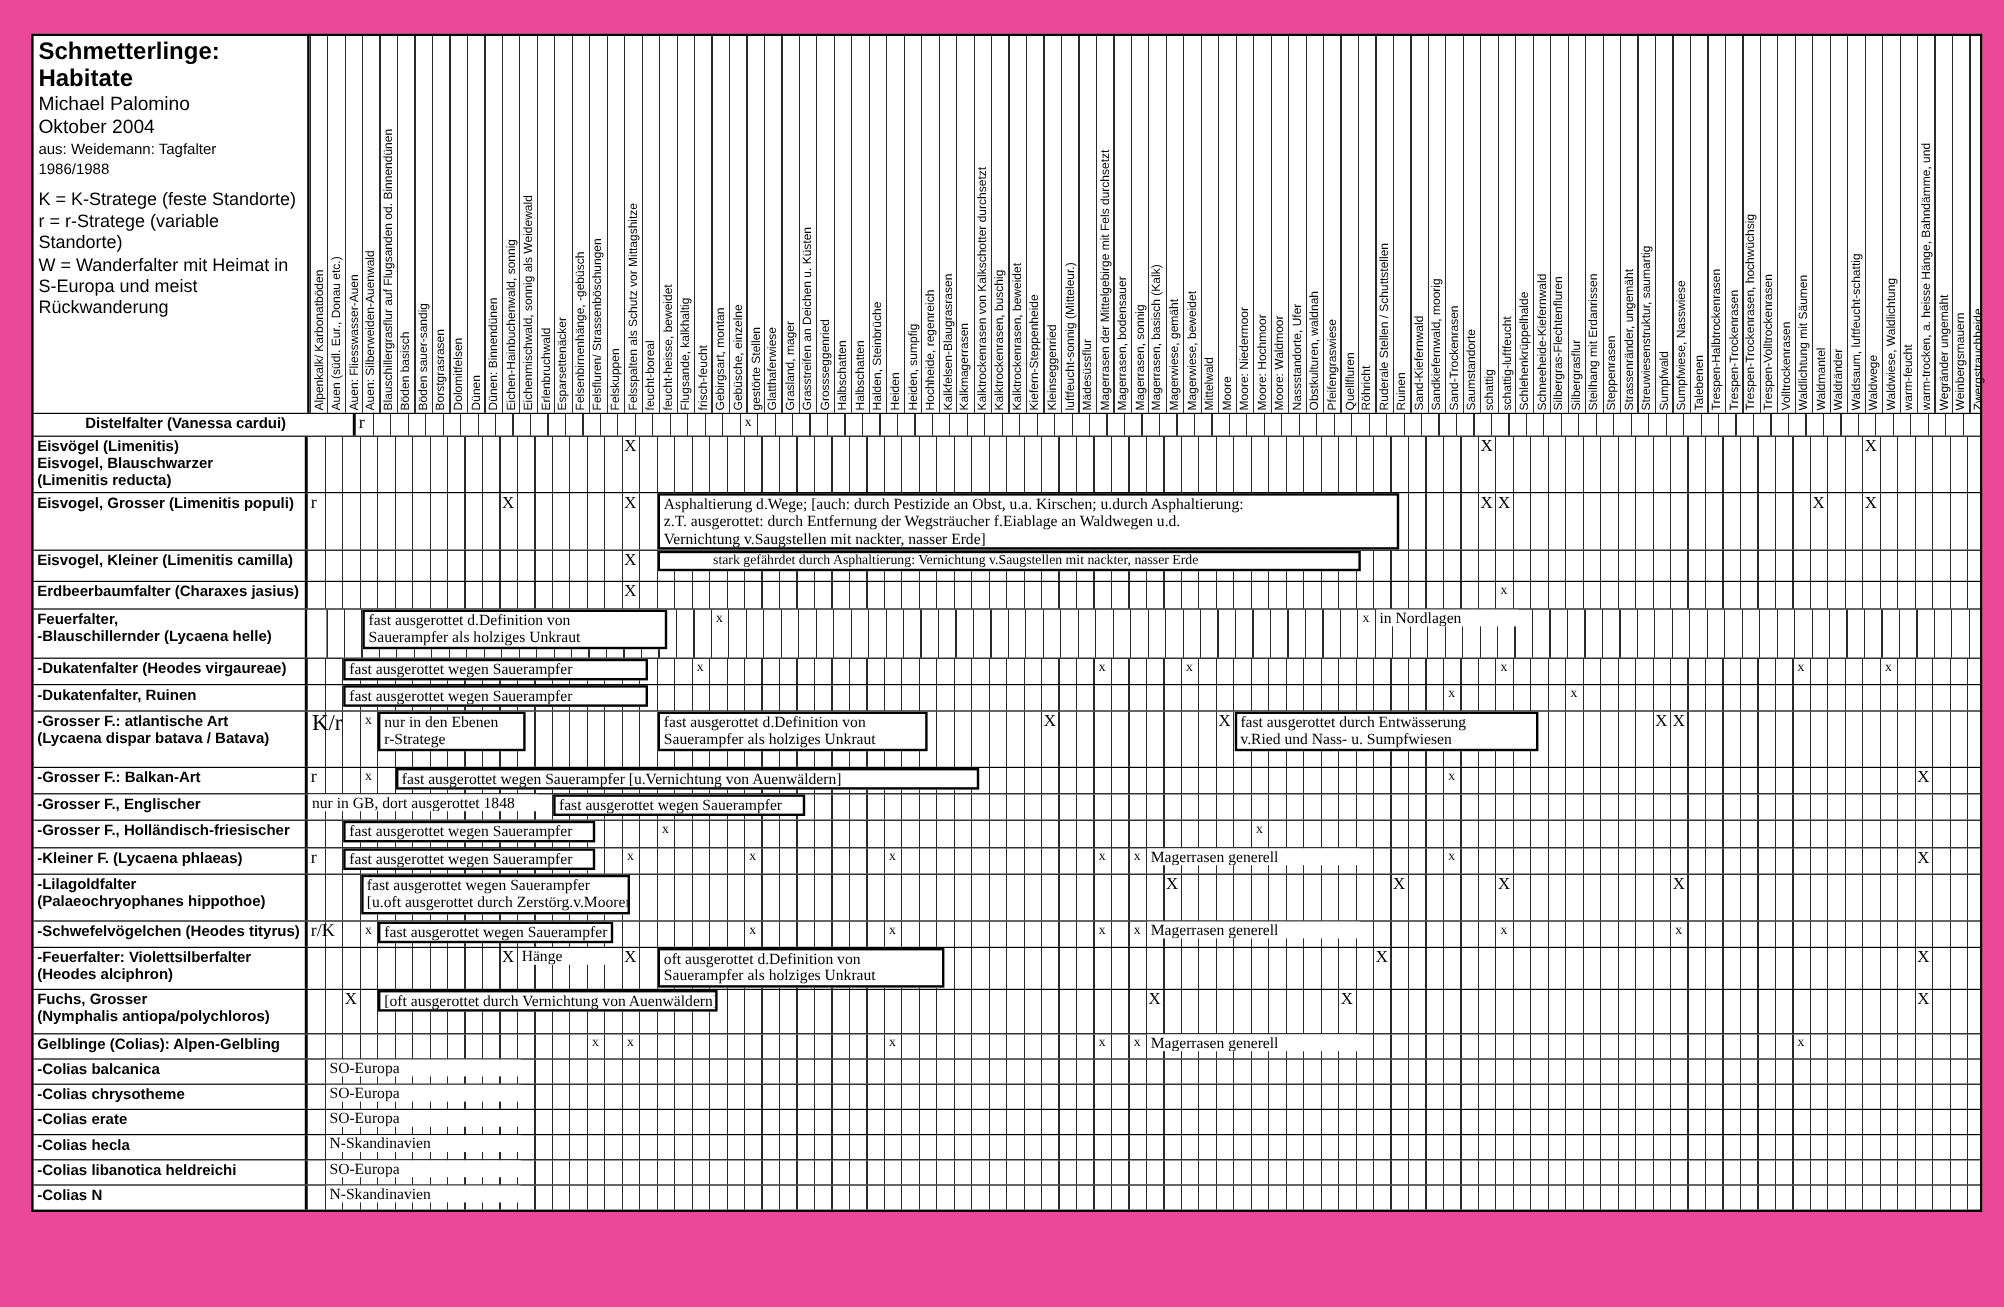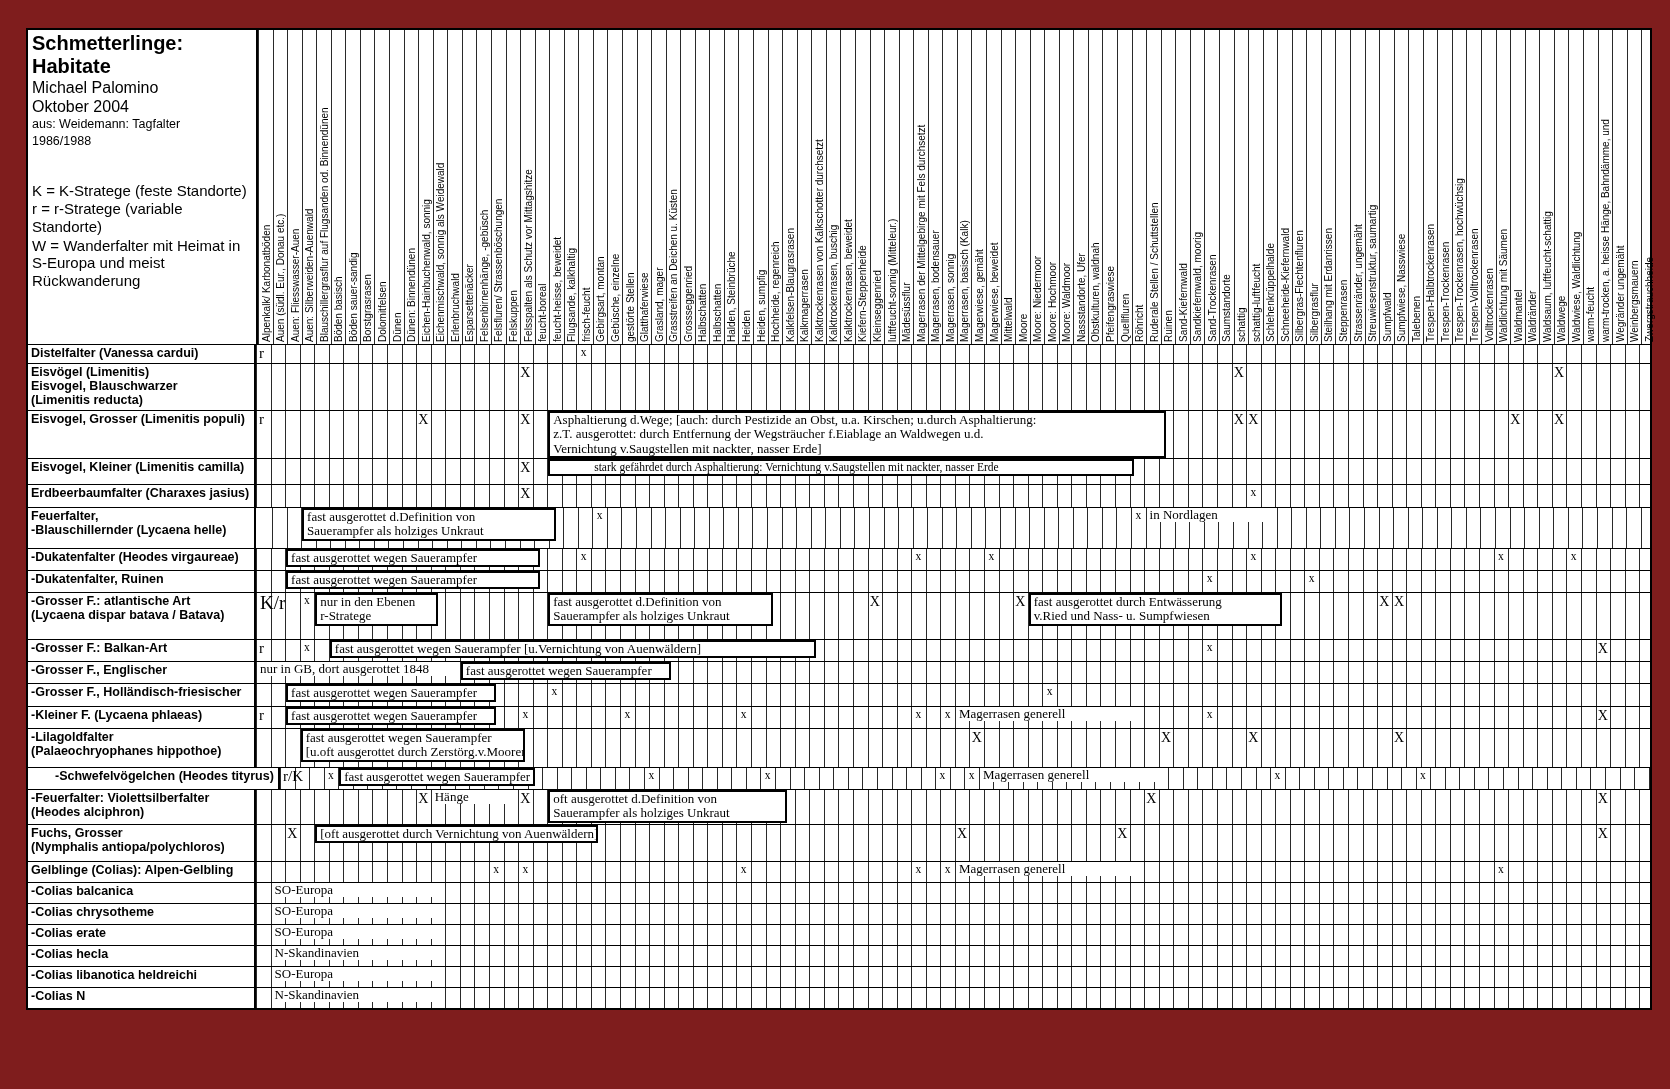--- a/index.html
+++ b/index.html
@@ -1,35 +1,35 @@
 <!DOCTYPE html>
 <html><head>
 <meta charset="utf-8">
 <style>
   html,body{margin:0;padding:0;background:#fff;}
   body{font-family:"Liberation Sans",sans-serif;color:#000;}
-  #page{position:relative;width:1670px;height:1089px;background:#7f1d1d;overflow:hidden;}
+  #page{position:relative;width:1670px;height:1089px;background:#ec4899;overflow:hidden;}
   #sheet{position:absolute;left:26px;top:28px;width:1622px;border:2px solid #000;background:#fff;}
   
   .hdrrow{display:flex;height:314px;border-bottom:1px solid #000;}
   .titlecell{flex:0 0 220px;width:220px;border-right:2px solid #000;padding:2px 4px;overflow:hidden;}
   .t1{font-size:20px;font-weight:bold;line-height:1.15;}
   .t2{font-size:16px;line-height:1.2;}
   .t3{font-size:12.5px;line-height:1.25;margin-top:1px;}
-  .tleg{font-size:15px;line-height:1.18;margin-top:32px;}
+  .tleg{font-size:15px;line-height:1.18;margin-top:8px;}
   .tleg div{margin-top:1px;}
   .hdrcells{position:relative;flex:1 1 auto;
      background-image:repeating-linear-gradient(90deg,#2a2a2a 0 1px,transparent 1px 14.56px);}
   .colhdr{position:absolute;bottom:2px;height:306px;width:14.56px;
      writing-mode:vertical-rl;transform:rotate(180deg);
      font-size:10px;line-height:13px;white-space:nowrap;overflow:hidden;
      text-align:left;letter-spacing:0;}
   
   .row{display:flex;border-top:1px solid #000;position:relative;}
-  .row:first-of-type{border-top:none;}
+  .row:first-of-type{border-top:none;padding-left:40px;}
   .rlabel{flex:0 0 220px;width:220px;border-right:2px solid #000;padding:1px 3px;
      font-size:12.5px;font-weight:bold;line-height:1.12;overflow:hidden;}
   .cells{position:relative;flex:1 1 auto;
      background-image:repeating-linear-gradient(90deg,#2a2a2a 0 1px,transparent 1px 14.56px);}
   .mk{position:absolute;top:0;width:14.56px;text-align:center;
      font-family:"Liberation Serif",serif;font-size:14px;line-height:17px;}
   .mk.sm{font-size:11.5px;line-height:15px;}
   .mk.leader{width:46px;text-align:left;padding-left:3px;font-size:15px;}
   .mk.leaderbig{width:50px;text-align:left;padding-left:4px;font-size:19px;line-height:20px;}
   .note{position:absolute;top:0;background:#fff;font-family:"Liberation Serif",serif;
@@ -359,21 +359,21 @@
               <div>fast ausgerottet wegen Sauerampfer</div>
               <div>[u.oft ausgerottet durch Zerstörg.v.Mooren]</div>
             </div>
             <span class="mk" style="left: 247.52px;">X</span>
             <span class="mk" style="left: 713.44px;">X</span>
             <span class="mk" style="left: 902.72px;">X</span>
             <span class="mk" style="left: 990.08px;">X</span>
             <span class="mk" style="left: 1135.68px;">X</span>
           </div>
         </div>
-        <div class="row" style="height: 21px; padding-left: 24px;">
+        <div class="row" style="height: 21px;">
           <div class="rlabel">
             <div>-Schwefelvögelchen (Heodes tityrus)</div>
           </div>
           <div class="cells">
             <div class="note boxed" style="left: 59.24px; width: 185.28px;">
               <div>fast ausgerottet wegen Sauerampfer</div>
             </div>
             <div class="note" style="left: 699.88px; width: 170.72px;">
               <div>Magerrasen  generell</div>
             </div>

